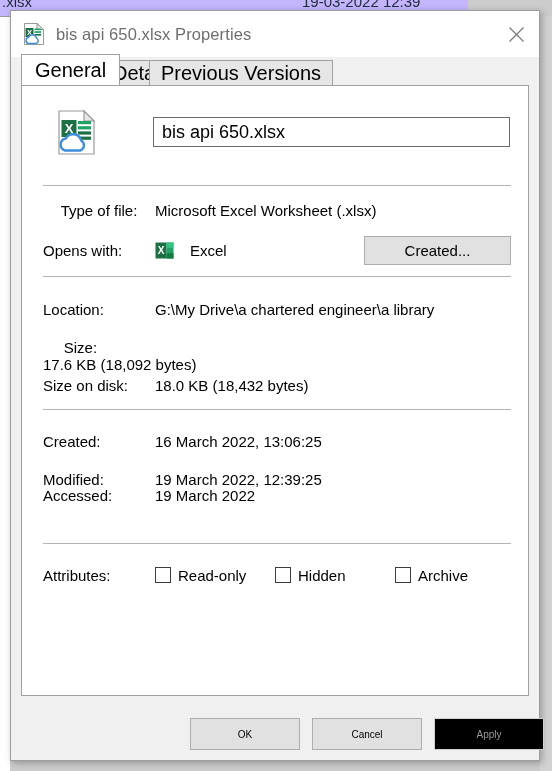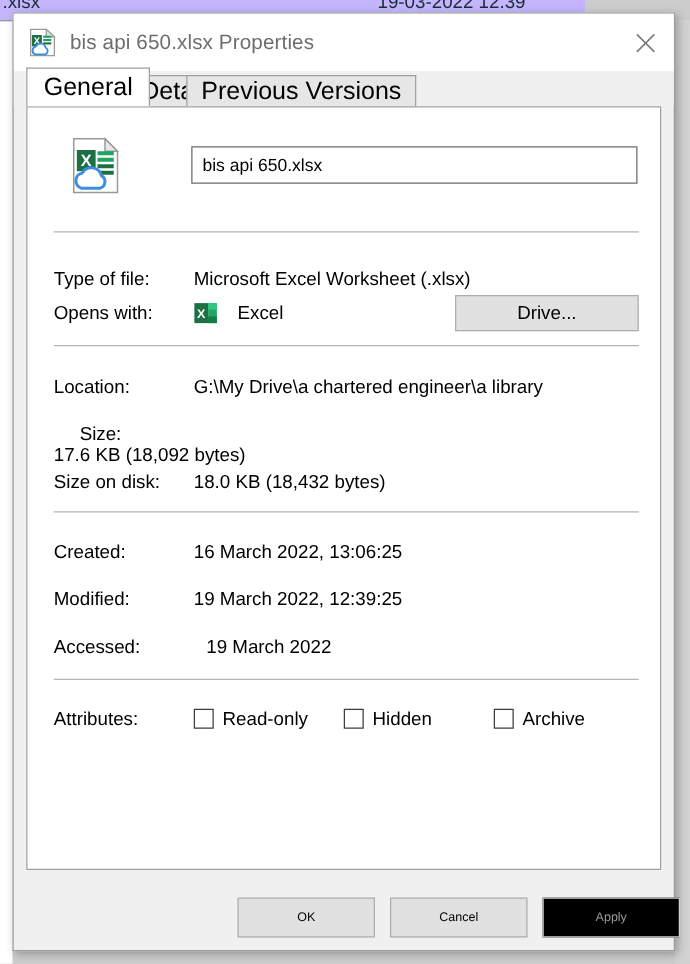--- a/index.html
+++ b/index.html
@@ -182,21 +182,21 @@
   #filename-input {
     position: absolute;
     left: 131px;
     top: 31px;
     width: 357px;
     height: 30px;
     box-sizing: border-box;
     border: 1px solid #6b6b6b;
     background: #ffffff;
     font-family: "Liberation Sans", sans-serif;
-    font-size: 14px;
+    font-size: 18px;
     color: #000000;
     padding: 0 8px;
     outline: none;
   }
 
   
   .xls-mini {
     position: relative;
     width: 19px;
     height: 19px;
@@ -323,40 +323,40 @@
         <rect x="26" y="23.4" width="13" height="3.2" fill="#1d7044"></rect>
         <rect x="26" y="28.6" width="13" height="3.2" fill="#1d7044"></rect>
         <path d="M13 42.5 a6.2 6.2 0 0 1 0.8 -12.0 a8.3 8.3 0 0 1 15.3 2.0 a5.5 5.5 0 0 1 -0.8 10.0 Z" fill="#ffffff" stroke="#3d8ede" stroke-width="2.4" stroke-linejoin="round"></path>
       </svg>
     </span>
 
     <input id="filename-input" type="text" value="bis api 650.xlsx" placeholder="File name" style="">
 
     <hr class="sep" style="top:99px;">
 
-    <div class="row" style="left:21px; top:129px;">
+    <div class="row" style="left:21px; top:116px;text-align:center;">
       <span class="lbl">Type of file:</span>
       <span class="val">Microsoft Excel Worksheet (.xlsx)</span>
     </div>
 
     <div class="row" style="left:21px; top:155px;">
       <span class="lbl">Opens with:</span>
       <span class="xls-mini">
         <svg width="19" height="19" viewBox="0 0 19 19">
           <rect x="0.5" y="1.5" width="11" height="16" fill="#1d7044"></rect>
           <rect x="11.5" y="1.5" width="7" height="16" fill="#21a366"></rect>
           <rect x="11.5" y="1.5" width="7" height="5.3" fill="#33c481"></rect>
           <rect x="11.5" y="12.2" width="7" height="5.3" fill="#107c41"></rect>
           <text x="6" y="13" font-family="'Liberation Sans',sans-serif" font-size="10" font-weight="bold" fill="#ffffff" text-anchor="middle">X</text>
         </svg>
       </span>
       <span class="val" style="margin-left:16px;">Excel</span>
     </div>
 
-    <button id="change-button">Drive...</button>
+    <button id="change-button">Created...</button>
 
     <hr class="sep" style="top:190px;">
 
     <div class="row" style="left:21px; top:215px;">
       <span class="lbl">Location:</span>
       <span class="val">G:\My Drive\a chartered engineer\a library</span>
     </div>
 
     <div class="row" style="left:21px; top:253px;flex-direction:column;">
       <span class="lbl">Size:</span>
@@ -373,21 +373,21 @@
     <div class="row" style="left:21px; top:347px;">
       <span class="lbl">Created:</span>
       <span class="val">16 March 2022, 13:06:25</span>
     </div>
 
     <div class="row" style="left:21px; top:385px;">
       <span class="lbl">Modified:</span>
       <span class="val">19 March 2022, 12:39:25</span>
     </div>
 
-    <div class="row" style="left:21px; top:423px;gap:10px;">
+    <div class="row" style="left:21px; top:401px;">
       <span class="lbl">Accessed:</span>
       <span class="val">19 March 2022</span>
     </div>
 
     <hr class="sep" style="top:457px;">
 
     <div class="row" style="left:21px; top:481px;">
       <span class="lbl">Attributes:</span>
       <span class="cb-group" style="width:120px;">
         <span class="cbox"></span>

